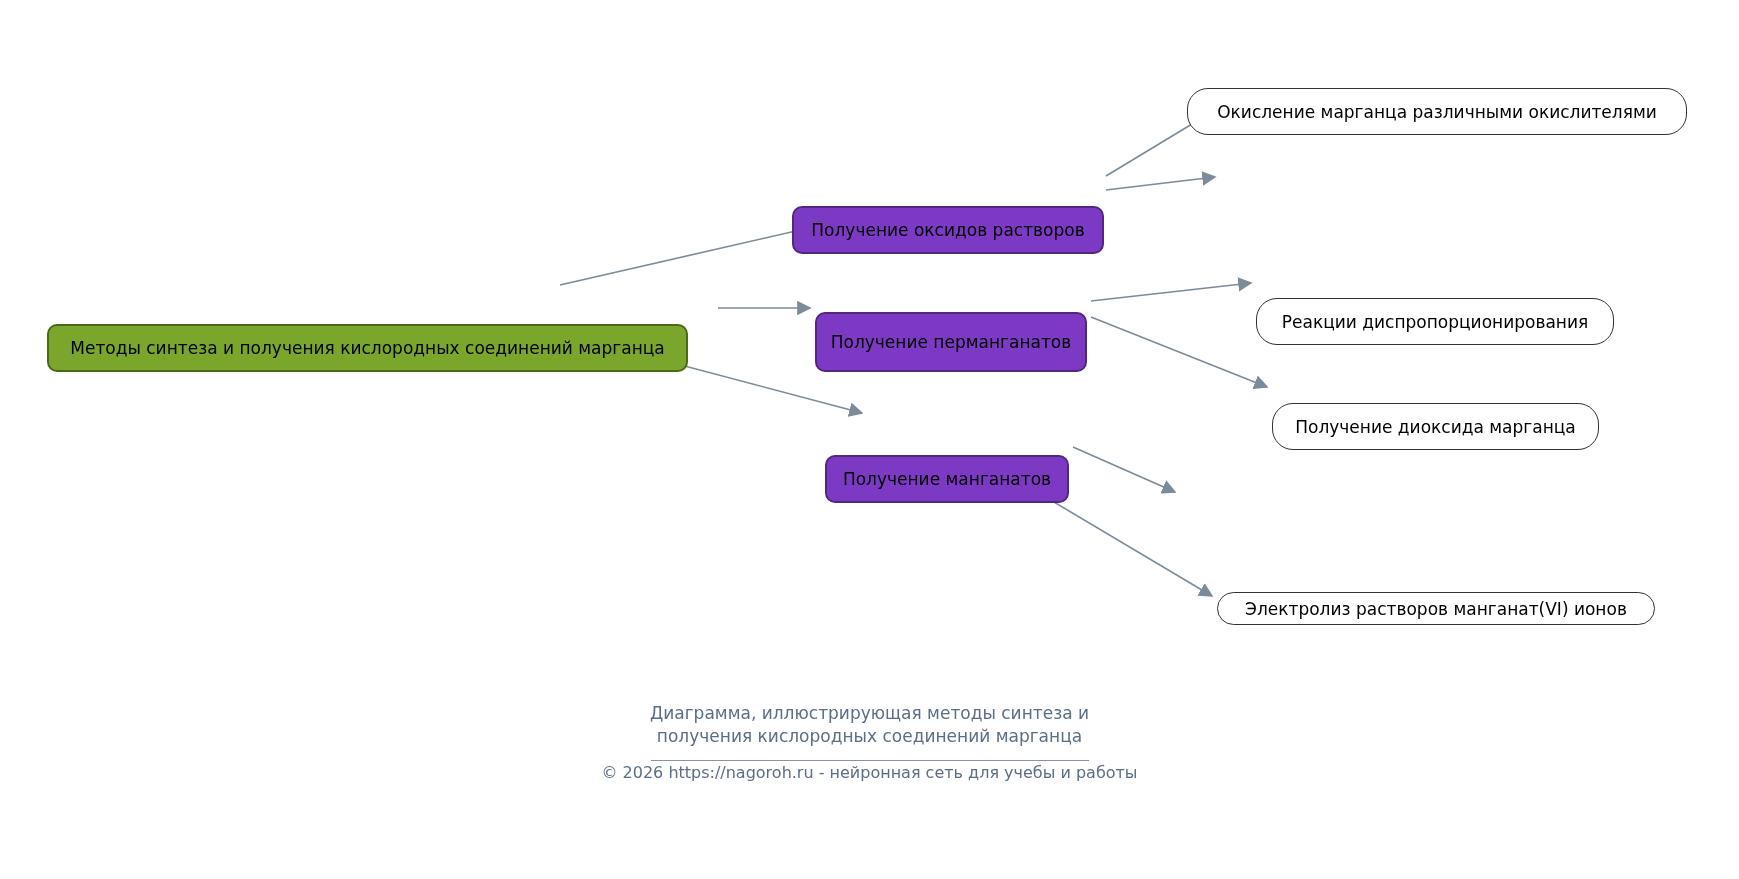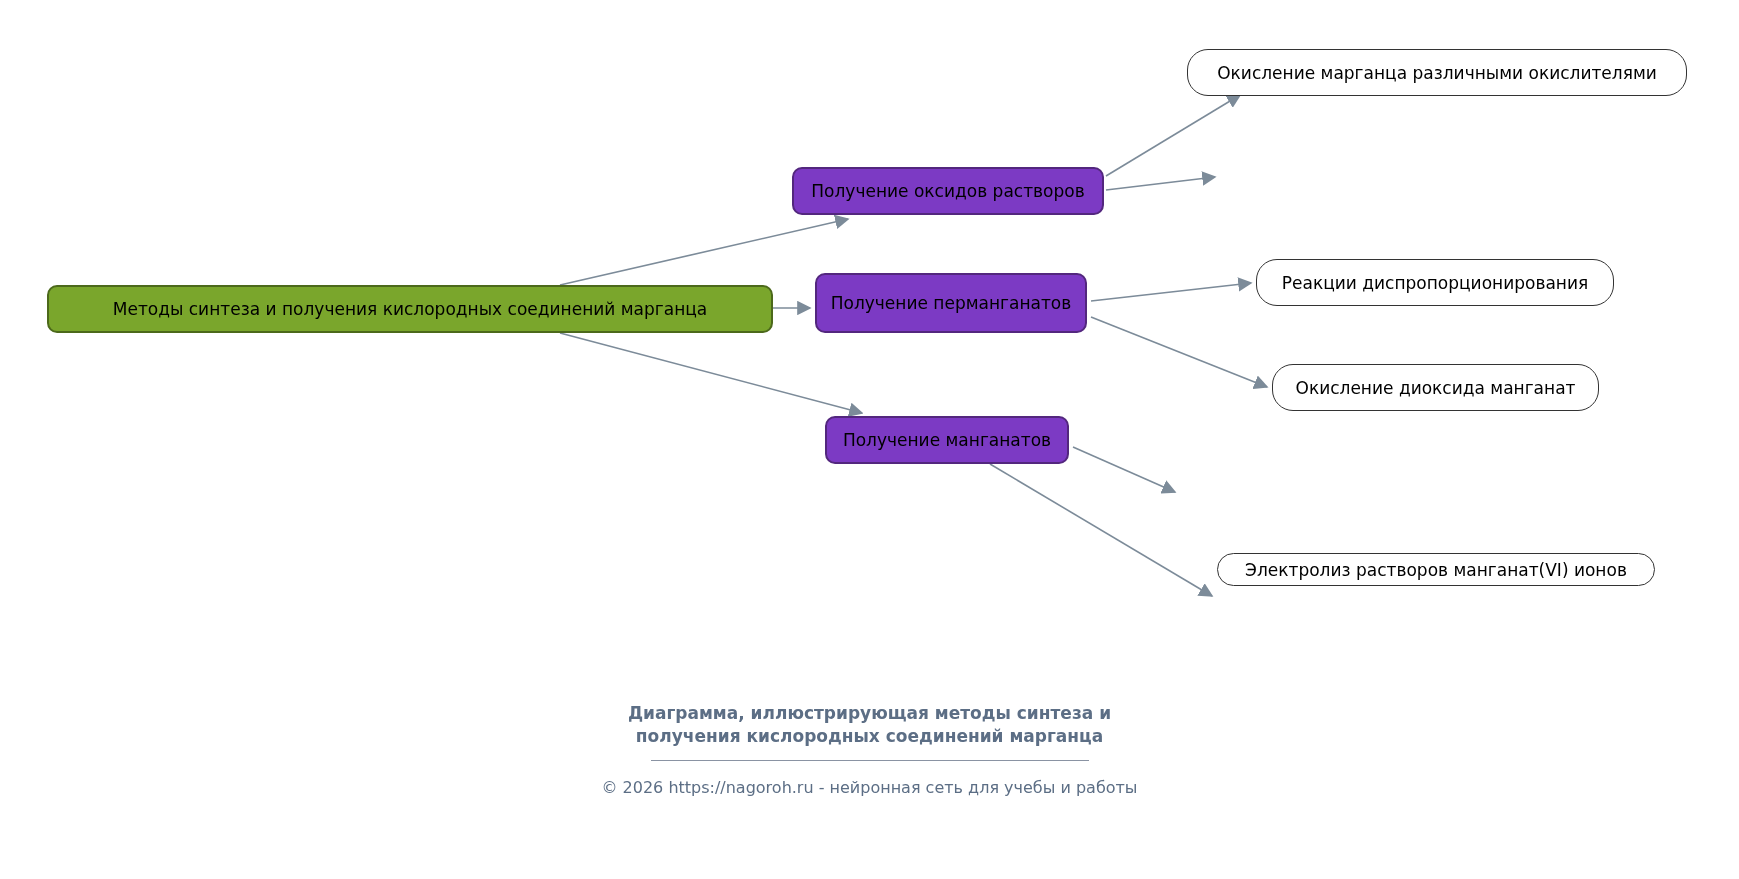--- a/index.html
+++ b/index.html
@@ -12,40 +12,40 @@
   html,body{background:#ffffff;}
   body{font-family:"DejaVu Sans","Liberation Sans",sans-serif;}
   .canvas{
     position:relative;width:1739px;height:879px;background:#ffffff;overflow:hidden;
   }
   .edges{position:absolute;left:0;top:0;width:1739px;height:879px;z-index:0;}
   .edge{stroke:var(--arrow);stroke-width:1.6;fill:none;}
   .arrowhead-shape{fill:var(--arrow);}
   .node{
     position:absolute;display:flex;align-items:center;justify-content:center;
-    white-space:nowrap;font-size:17px;color:#000000;z-index:2;
+    white-space:nowrap;font-size:17px;color:#000000;z-index:2;margin-top:39px;
   }
   .node.root{
     background:var(--root-fill);border:2px solid var(--root-border);border-radius:10px;
   }
   .node.branch{
     background:var(--branch-fill);border:2px solid var(--branch-border);border-radius:10px;
   }
   .node.leaf{
     background:var(--leaf-fill);border:1.6px solid var(--leaf-border);border-radius:21px;
   }
   .footer{
     position:absolute;left:0;top:702px;width:1739px;text-align:center;z-index:2;
     color:var(--caption);
   }
-  .caption{font-weight:bold;font-size:17px;line-height:1.38;}
+  .caption{font-weight:normal;font-size:17px;line-height:1.38;}
   .divider{
     width:438px;margin:11px auto 0 auto;border-top:1px solid #8A93A3;height:0;
   }
-  .copyright{margin-top:17px;font-size:16px;color:var(--caption);}
+  .copyright{margin-top:2px;font-size:16px;color:var(--caption);}
 </style>
 </head>
 <body>
 
 <div class="canvas">
 
   <svg class="edges" viewBox="0 0 1739 879" xmlns="http://www.w3.org/2000/svg">
     <defs>
       <marker id="arrowhead" markerWidth="9" markerHeight="9" refX="8" refY="4.5" orient="auto">
         <path class="arrowhead-shape" d="M0,0 L9,4.5 L0,9 Z"></path>
@@ -59,34 +59,34 @@
     <path class="edge" d="M1106,176 L1240,95" marker-end="url(#arrowhead)"></path>
     <path class="edge" d="M1106,190 L1215,177" marker-end="url(#arrowhead)"></path>
 
     <path class="edge" d="M1091,301 L1251,283" marker-end="url(#arrowhead)"></path>
     <path class="edge" d="M1091,317 L1267,387" marker-end="url(#arrowhead)"></path>
 
     <path class="edge" d="M1073,447 L1175,492" marker-end="url(#arrowhead)"></path>
     <path class="edge" d="M990,464 L1212,596" marker-end="url(#arrowhead)"></path>
   </svg>
 
-  <div class="node root" style="left:47px;top:285px;width:726px;height:48px">Методы синтеза и получения кислородных соединений марганца</div>
+  <div class="node root" style="left:47px;top:285px;width:641px;height:48px">Методы синтеза и получения кислородных соединений марганца</div>
 
   <div class="node branch" style="left:792px;top:167px;width:312px;height:48px">Получение оксидов растворов</div>
 
   <div class="node branch" style="left:815px;top:273px;width:272px;height:60px">Получение перманганатов</div>
 
   <div class="node branch" style="left:825px;top:416px;width:244px;height:48px">Получение манганатов</div>
 
   <div class="node leaf" style="left:1187px;top:49px;width:500px;height:47px">Окисление марганца различными окислителями</div>
 
 
   <div class="node leaf" style="left:1256px;top:259px;width:358px;height:47px">Реакции диспропорционирования</div>
 
-  <div class="node leaf" style="left:1272px;top:364px;width:327px;height:47px">Окисление диоксида манганат</div>
+  <div class="node leaf" style="left:1272px;top:364px;width:327px;height:47px">Получение диоксида марганца</div>
 
 
   <div class="node leaf" style="left:1217px;top:553px;width:438px;height:33px">Электролиз растворов манганат(VI) ионов</div>
 
   <div class="footer">
     <div class="caption">
       <div>Диаграмма, иллюстрирующая методы синтеза и</div>
       <div>получения кислородных соединений марганца</div>
     </div>
     <div class="divider"></div>

